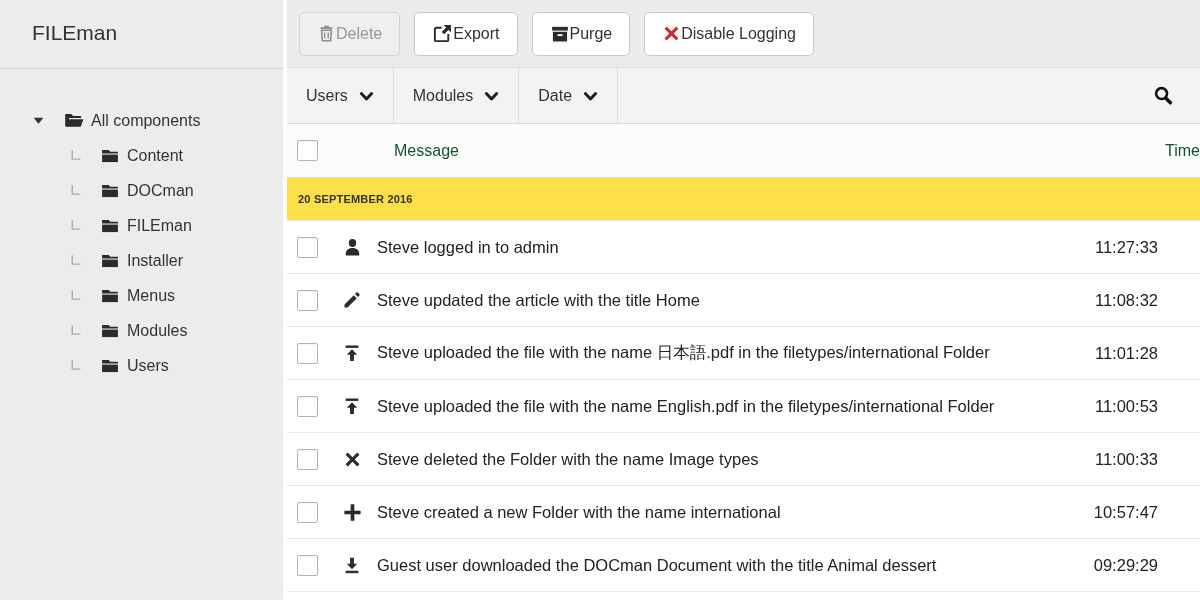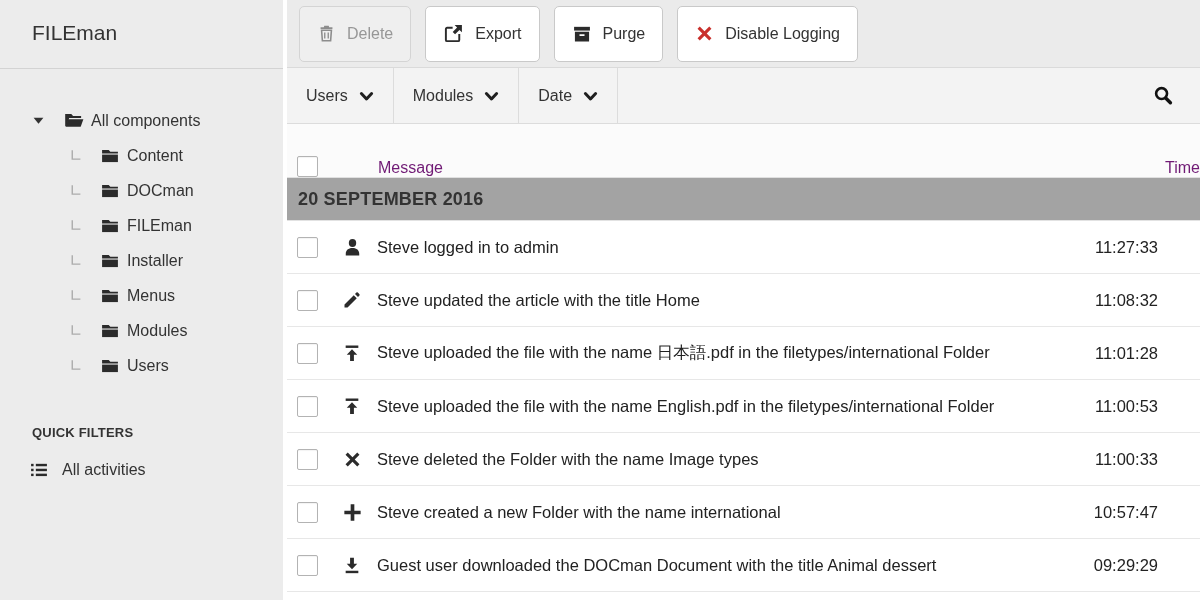--- a/index.html
+++ b/index.html
@@ -24,47 +24,47 @@
   .tree-item .folder { width:21px; margin-right:7px; color:#2b2b2b; display:flex; justify-content:center; }
   .section-quick { margin-top:42px; }
   .quick-item { display:flex; align-items:center; margin-top:20px; padding-left:29px; font-size:16px; cursor:pointer; color:#333; }
   .quick-item .icon { width:20px; margin-right:13px; color:#2b2b2b; }
 
   
   .main { position:absolute; left:287px; top:0; width:913px; height:600px; background:#fff; }
 
   .toolbar { height:68px; background:#ebebeb; border-bottom:1px solid #dadada;
              display:flex; align-items:center; padding-left:12px; gap:14px; }
-  .btn { display:inline-flex; align-items:center; gap:11px; height:56px; padding:0 17px;
+  .btn { display:inline-flex; align-items:center; height:44px; padding:0 17px;
          background:#fff; border:1px solid #c9c9c9; border-radius:5px;
          font-family:inherit; font-size:16px; color:#333; cursor:pointer; }
   .btn .icon { color:#2b2b2b; display:flex; }
   .btn.disabled { background:#efefef; color:#979797; border-color:#d4d4d4; cursor:default; }
   .btn.disabled .icon { color:#8d8d8d; }
   .btn .icon.danger { color:var(--danger); }
 
   .filterbar { height:56px; background:#f3f3f3; border-bottom:1px solid #dcdcdc;
                display:flex; align-items:stretch; }
   .filter-cell { display:flex; align-items:center; gap:11px; padding:0 19px;
                  border-right:1px solid #dcdcdc; font-size:16px; color:#333; cursor:pointer; }
   .filter-cell .chev { color:#1f1f1f; margin-top:2px; }
   .search-btn { margin-left:auto; align-self:center; margin-right:21px; background:none; border:none;
                 color:#111; cursor:pointer; padding:4px; }
 
   .table-header { height:54px; background:#fbfbfb; border-bottom:1px solid #e0e0e0;
-                  display:flex; align-items:flex-end; font-size:16px; color:#701a75; }
+                  display:flex; align-items:center; font-size:16px; color:#14532d;gap:16px; }
   .checkbox { width:21px; height:21px; background:#fff; border:1px solid #b3b3b3; border-radius:2px;
               flex:none; cursor:pointer; box-shadow: inset 0 1px 1px rgba(0,0,0,.05); }
   .table-header .checkbox { margin-left:10px; }
   .col-message { margin-left:60px; }
   .col-time { margin-left:auto; }
 
-  .group-header { height:43px; background:#a3a3a3; border-bottom:1px solid #e2e2e2;
+  .group-header { height:43px; background:#fde047; border-bottom:1px solid #e2e2e2;
                   display:flex; align-items:center; padding-left:11px;
-                  font-size:18px; font-weight:bold; color:#333; letter-spacing:.2px; }
+                  font-size:11px; font-weight:bold; color:#333; letter-spacing:.2px; }
 
   .row { height:53px; background:#fff; border-bottom:1px solid #e7e7e7;
          display:flex; align-items:center; font-size:16.5px; color:#222;justify-content:center; }
   .row .checkbox { margin-left:10px; }
   .row .act-icon { width:24px; margin-left:22px; display:flex; justify-content:center; color:#2b2b2b; }
   .row .msg { margin-left:13px; white-space:nowrap; }
   .row .time { margin-left:auto; margin-right:42px; color:#222; }
 </style>
 </head>
 <body>
@@ -186,36 +186,20 @@
             <svg viewBox="0 0 24 24" width="20" height="20" fill="currentColor">
               <path d="M2.5 4.7h8l1.9 2.1h9.1v2.1H2.5z"></path>
               <path d="M2.5 10.3h19v9h-19z"></path>
             </svg>
           </span>
           <span class="tree-label">Users</span>
         </div>
       </div>
   </div>
 
-  <div class="section-quick">
-    <div class="side-heading">QUICK FILTERS</div>
-    <div class="quick-item">
-      <span class="icon">
-          <svg viewBox="0 0 24 24" width="20" height="20" fill="currentColor">
-            <rect x="2.5" y="4.6" width="3" height="2.9"></rect>
-            <rect x="8.2" y="4.6" width="13.3" height="2.9"></rect>
-            <rect x="2.5" y="10.5" width="3" height="2.9"></rect>
-            <rect x="8.2" y="10.5" width="13.3" height="2.9"></rect>
-            <rect x="2.5" y="16.4" width="3" height="2.9"></rect>
-            <rect x="8.2" y="16.4" width="13.3" height="2.9"></rect>
-          </svg>
-        </span>
-      <span>All activities</span>
-    </div>
-  </div>
 </div>
 
 <div class="main">
 
   <div class="toolbar">
     <button class="btn disabled">
       <span class="icon">
           <svg viewBox="0 0 24 24" width="19" height="21">
             <path fill="currentColor" d="M9.2 2.3h5.6l.6 1.7h4.1v2.3H4.5V4h4.1z"></path>
             <path d="M5.8 7.9h12.4l-1 13.3H6.8z" fill="none" stroke="currentColor" stroke-width="2"></path>

